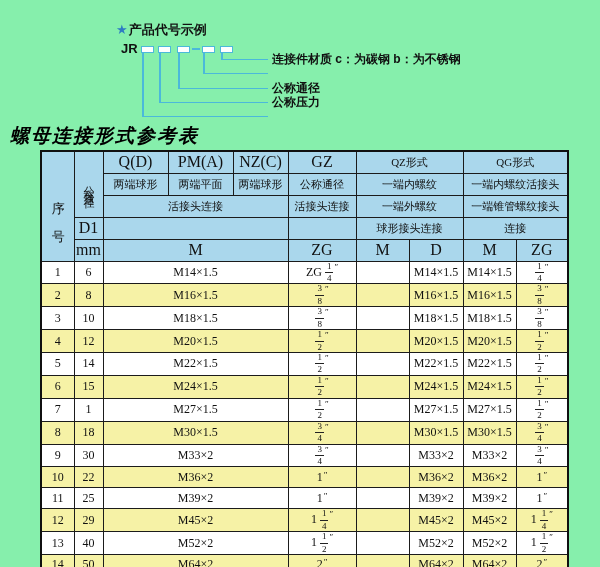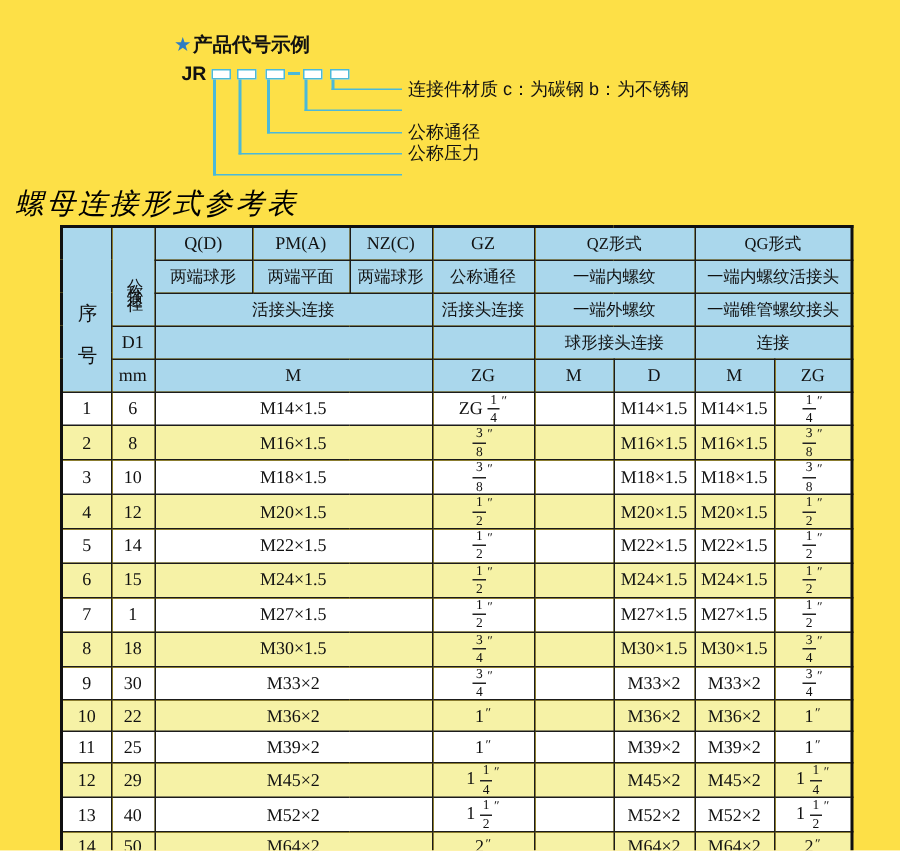--- a/index.html
+++ b/index.html
@@ -1,45 +1,45 @@
 <!DOCTYPE html>
 <html><head>
 <meta charset="utf-8">
 <style>
   html,body{margin:0;padding:0;background:#fff;}
-  .page{position:relative;width:600px;height:567px;background:#fde047;overflow:hidden;
+  .page{position:relative;width:600px;height:567px;background:#86efac;overflow:hidden;
         font-family:"Liberation Serif","DejaVu Serif",serif;color:#111;}
 
   
   .diagram{position:absolute;left:0;top:0;width:600px;height:122px;}
   .star-line{position:absolute;left:116px;top:21px;font-family:"Liberation Sans","DejaVu Sans",sans-serif;
              font-size:13px;font-weight:bold;white-space:nowrap;}
   .star{color:#2e7cc3;margin-right:1px;}
   .jr{position:absolute;left:121px;top:41px;font-family:"Liberation Sans","DejaVu Sans",sans-serif;
       font-size:13px;font-weight:bold;}
   .cbox{position:absolute;top:46px;width:11px;height:5px;border:1.5px solid #4bb9da;background:#fff;}
   .code-dash{position:absolute;left:192px;top:48px;width:8px;height:1.5px;background:#4bb9da;
              overflow:hidden;text-indent:-99px;}
   .vline{position:absolute;width:1.5px;background:#4bb9da;}
   .hline{position:absolute;height:1.5px;background:#4bb9da;}
   .dlabel{position:absolute;left:272px;height:14px;line-height:14px;white-space:nowrap;
-          font-family:"Liberation Sans","DejaVu Sans",sans-serif;font-size:12px;font-weight:400;color:#111;}
+          font-family:"Liberation Sans","DejaVu Sans",sans-serif;font-size:12px;font-weight:700;color:#111;}
 
   
   .tbl-title{position:absolute;left:10px;top:123px;font-family:"DejaVu Serif","Liberation Serif",serif;
-             font-style:italic;font-weight:normal;font-size:19px;letter-spacing:2px;color:#000;}
+             font-style:italic;font-weight:bold;font-size:19px;letter-spacing:2px;color:#000;}
 
   
   table.ref{position:absolute;left:40px;top:150px;width:527px;border-collapse:collapse;table-layout:fixed;
             font-family:"Liberation Serif","DejaVu Serif",serif;}
   table.ref{border:2px solid #101010;}
   table.ref th,table.ref td{border:1px solid #1b1b1b;text-align:center;vertical-align:middle;
             padding:0;font-weight:normal;overflow:hidden;}
   table.ref thead th{background:#aad7ec;font-size:11px;}
-  table.ref thead th.lat{font-size:12px;}
+  table.ref thead th.lat{font-size:16px;}
   table.ref thead tr{height:22px;}
   table.ref tbody tr{height:21px;background:#fff;font-size:12px;}
   table.ref tbody tr.alt{background:#f6f2a6;}
   .vtext{display:inline-block;writing-mode:vertical-rl;text-orientation:upright;
          font-size:13px;letter-spacing:30px;margin-bottom:-30px;}
   .vtext-sm{display:inline-block;writing-mode:vertical-rl;text-orientation:upright;
          font-size:11px;letter-spacing:4px;margin-bottom:-4px;}
   .frac{display:inline-block;text-align:center;font-size:9px;line-height:1.05;vertical-align:middle;}
   .frac .num{display:block;border-bottom:1px solid #222;padding:0 2px 1px;}
   .frac .den{display:block;padding-top:1px;}

